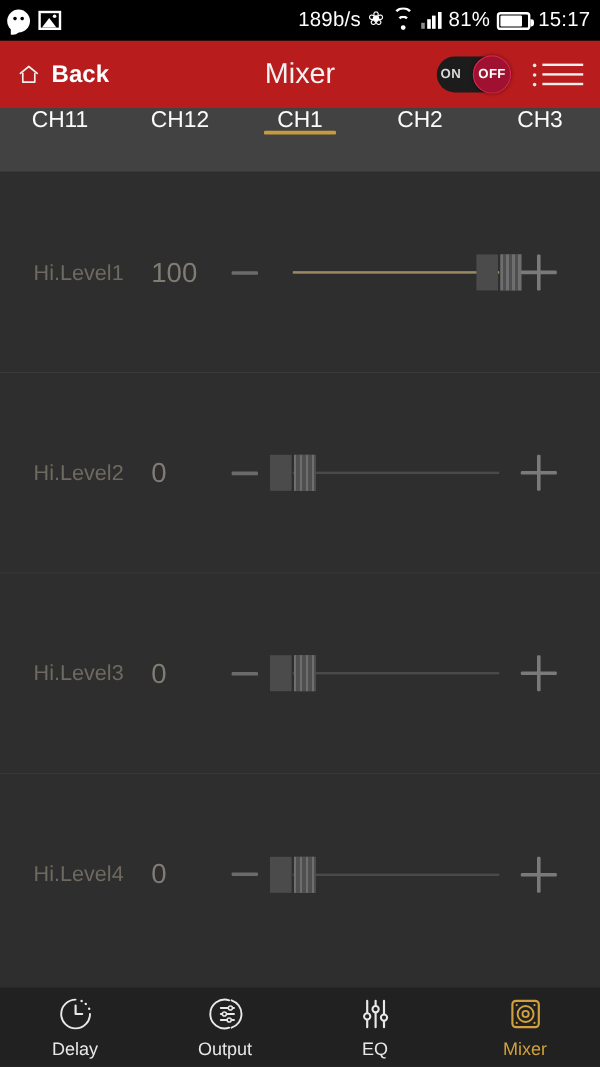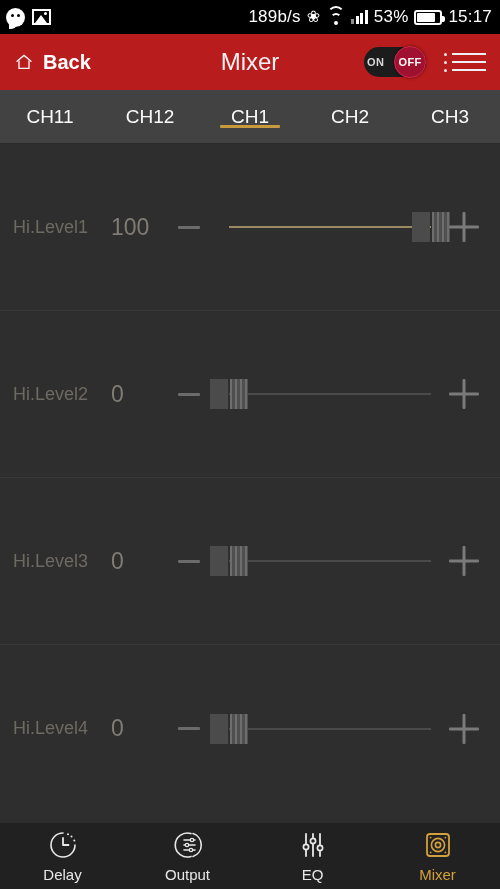--- a/index.html
+++ b/index.html
@@ -80,39 +80,39 @@
     box-shadow:0 0 3px rgba(0,0,0,.5);
   }
   .menu-ic{ display:flex; flex-direction:column; gap:5px; cursor:pointer; padding:2px 0; }
   .menu-ic .row{ display:flex; align-items:center; gap:5px; }
   .menu-ic .dot{ width:3px;height:3px;background:#e8e8e8;border-radius:50%; }
   .menu-ic .bar{ width:34px;height:2.5px;background:#f0f0f0; }
 
   
   .tabs{
     height:54px; background:#424242;
-    display:flex; align-items:center;
+    display:flex; align-items:flex-start;
     border-bottom:1px solid #2b2b2b;
   }
   .tab{
     flex:1; display:flex; align-items:center; justify-content:center;
     position:relative; cursor:pointer;
     color:#fbfbfb; font-size:19px;
   }
   .tab .underline{
     position:absolute; bottom:0; left:50%; transform:translateX(-50%);
     width:60px; height:3px; background:#c79a3f; display:none; border-radius:1px;
   }
   .tab.active .underline{ display:block; }
 
   
   .list{ position:absolute; top:144px; left:0; right:0; bottom:66px; background:#2e2e2e; overflow:hidden; }
   .srow{
     position:relative; height:167px;
-    display:flex; align-items:center; padding:0 13px;
+    display:flex; align-items:center; padding:0 28px;
     border-bottom:1px solid #383838;
   }
   .srow:last-child{ border-bottom:none; }
   .s-label{ color:#6e6a62; font-size:18px; width:98px; flex:0 0 98px; }
   .s-value{ color:#807c74; font-size:23px; width:56px; flex:0 0 56px; text-align:left; }
   .minus-btn{
     flex:0 0 44px; height:44px; display:flex;align-items:center;justify-content:center;cursor:pointer;
   }
   .minus-btn i{ display:block; width:22px;height:3px;background:#6b6b6b;border-radius:1px; }
   .plus-btn{
@@ -172,21 +172,21 @@
           <i></i>
           <i></i>
           <i></i>
         </span>
       <span class="sig-ic">
           <b></b>
           <b></b>
           <b></b>
           <b></b>
         </span>
-      <span class="sb-text">53%</span>
+      <span class="sb-text">81%</span>
       <span class="batt-ic">
           <em style="width: 81%;"></em>
         </span>
       <span class="sb-text">15:17</span>
     </div>
   </div>
 
   <div class="header">
     <div class="back-btn">
       <span class="home-ic">

